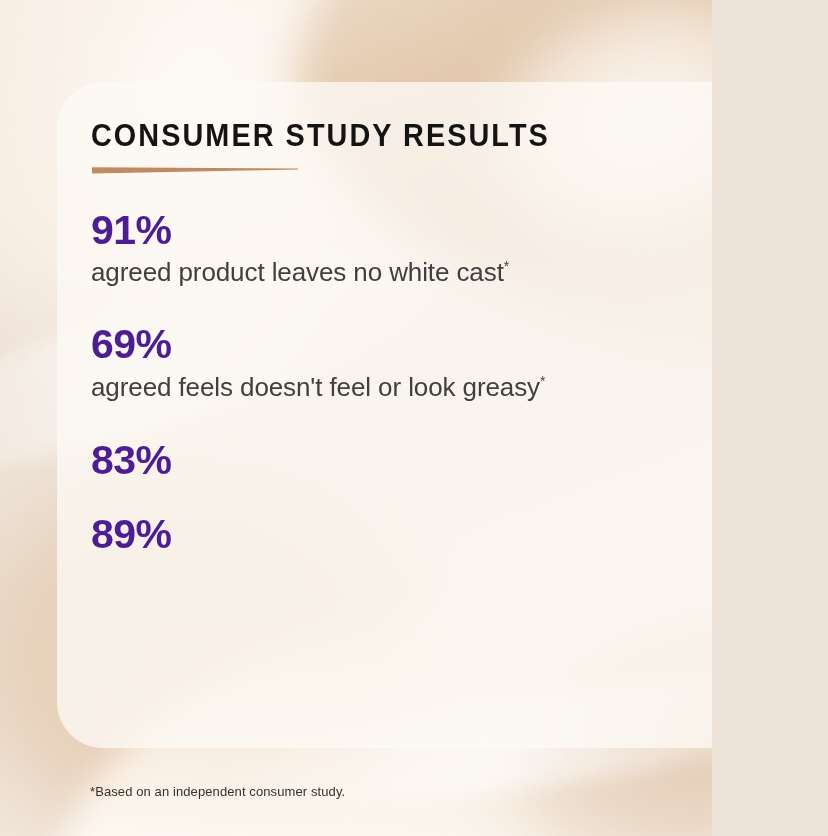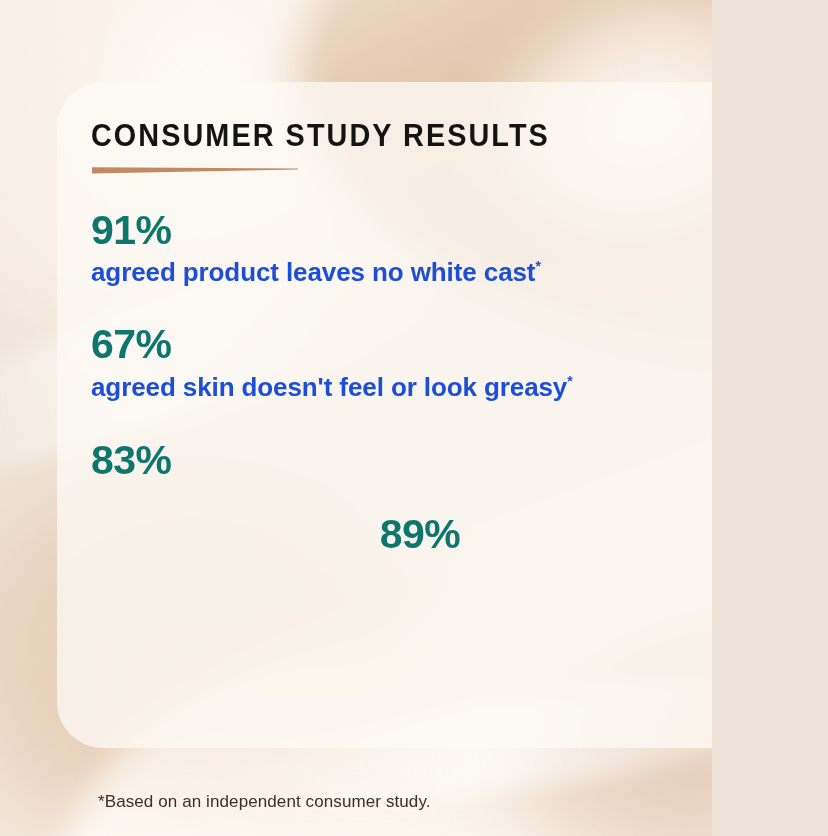--- a/index.html
+++ b/index.html
@@ -163,61 +163,61 @@
   }
   .title-rule svg { display: block; }
 
   
   .stats {
     margin-top: 34px;
   }
   .stat {
     margin-bottom: 30px;
   }
-  .stat:last-child { margin-bottom: 0; text-align: center; }
+  .stat:last-child { margin-bottom: 0; }
 
   .stat-value {
     font-family: "Liberation Sans", sans-serif;
     font-weight: 700;
     font-size: 41px;
     line-height: 1.06;
-    color: #0f766e;
+    color: #4c1d95;
     letter-spacing: -0.5px;
     margin: 0 0 4px 0;
   }
   .stat-text {
     font-family: "Liberation Sans", sans-serif;
-    font-weight: 700;
+    font-weight: 400;
     font-size: 26px;
     line-height: 1.26;
-    color: #1d4ed8;
+    color: #404040;
     margin: 0;
     letter-spacing: -0.1px;
   }
   .stat-text .star {
     font-size: 14px;
     vertical-align: 10px;
     line-height: 0;
   }
 
   
   .stat.s1 { margin-bottom: 34px; }
   .stat.s2 { margin-bottom: 36px; }
   .stat.s3 { }
 
   
   .footnote {
     position: absolute;
     left: 90px;
     top: 784px;
     font-family: "Liberation Sans", sans-serif;
-    font-size: 17px;
+    font-size: 13px;
     color: #3b2f28;
     letter-spacing: 0.1px;
-    margin: 8px;
+    margin: 0;
     white-space: nowrap;
     text-align: right;
   }
 </style>
 </head>
 <body>
 
 <div id="stage">
 
   <div class="bg-layer bg-base"></div>
@@ -245,22 +245,22 @@
       </div>
 
       <div class="stats">
 
         <div class="stat s1">
           <p class="stat-value">91%</p>
           <p class="stat-text"><span>agreed product leaves no white cast</span><span class="star">*</span></p>
         </div>
 
         <div class="stat s2">
-          <p class="stat-value">67%</p>
-          <p class="stat-text"><span>agreed skin doesn't feel or look greasy</span><span class="star">*</span></p>
+          <p class="stat-value">69%</p>
+          <p class="stat-text"><span>agreed feels doesn't feel or look greasy</span><span class="star">*</span></p>
         </div>
 
         <div class="stat s3">
           <p class="stat-value">83%</p>
         </div>
 
         <div class="stat s4">
           <p class="stat-value">89%</p>
         </div>
 

